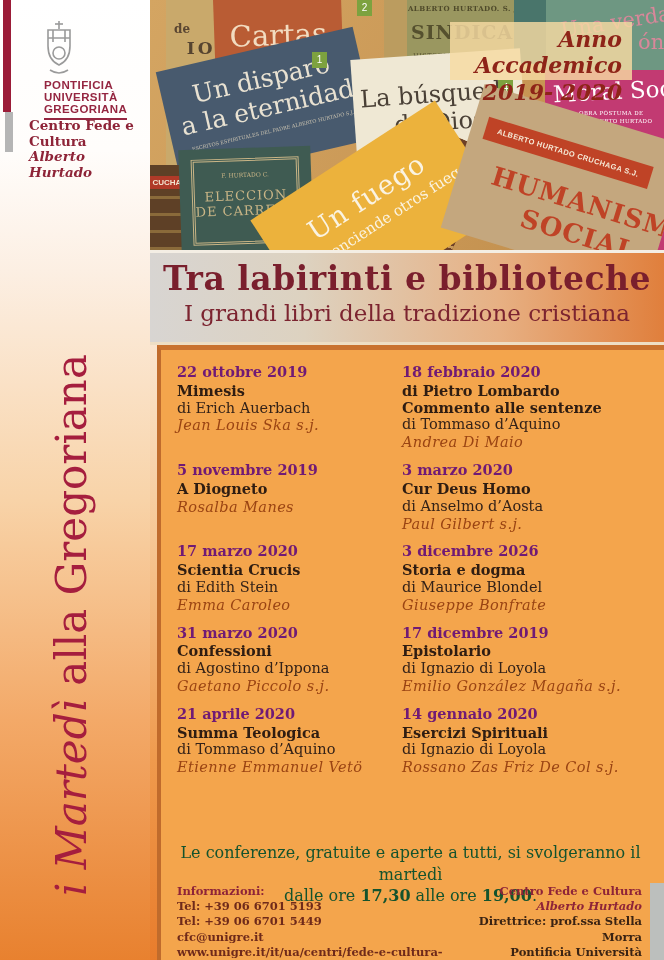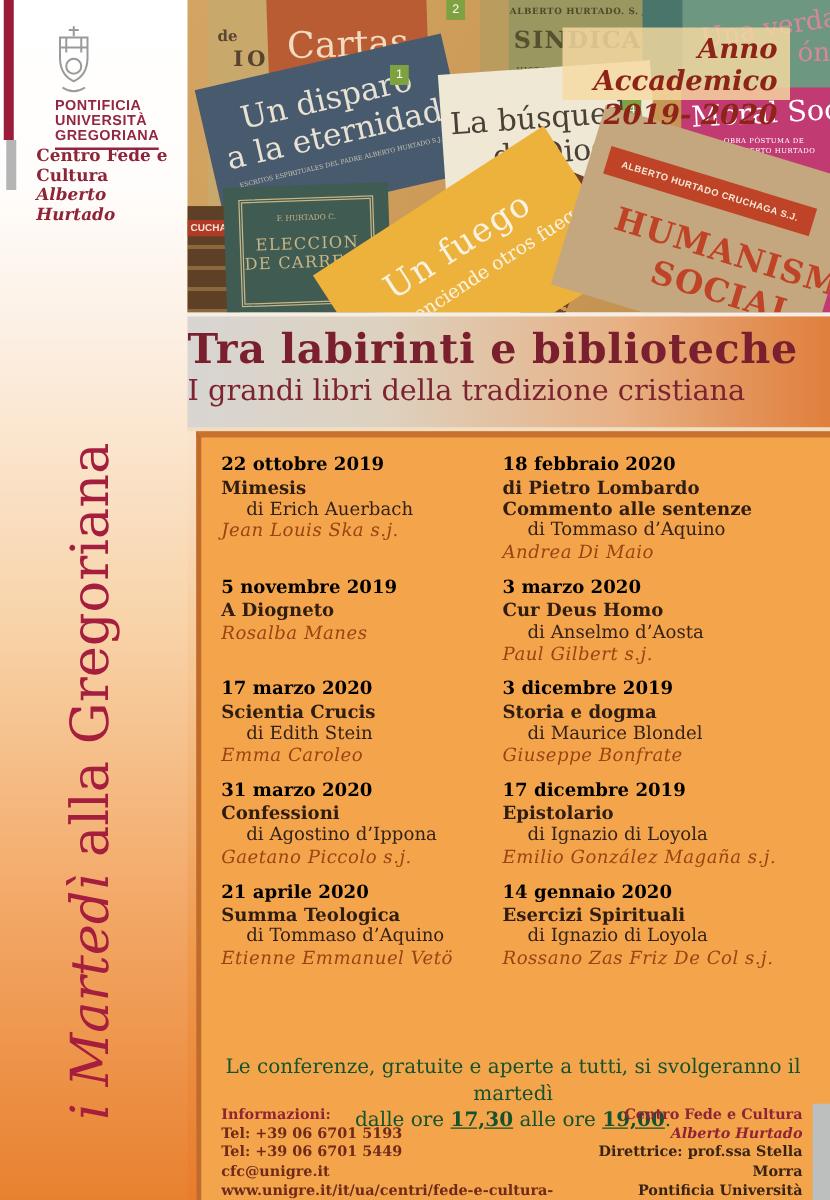--- a/index.html
+++ b/index.html
@@ -88,37 +88,37 @@
   .book-human .t1 { left:34px; top:70px; color:#bf4326; font-size:26px; font-weight:bold; letter-spacing:1px; white-space:nowrap; }
   .book-human .t2 { left:74px; top:102px; color:#bf4326; font-size:26px; font-weight:bold; letter-spacing:1px; }
   .anno-badge { left:300px; top:22px; width:182px; height:58px; background:rgba(246,219,162,.82);
                 color:#8e2418; font-weight:bold; font-style:italic; text-align:right; padding:4px 10px 0 0; }
   .anno-badge .l1 { position:static; display:block; font-size:22px; }
   .anno-badge .l2 { position:static; display:block; font-size:22px; padding-top:1px; }
 
   
   .title-band { position:absolute; left:150px; top:250px; width:514px; height:95px;
                 background:linear-gradient(90deg,#d8d5d2 0%,#ddd2c0 30%,#e7b083 68%,#e07f3c 100%);
-                border-top:3px solid #f4eee4; border-bottom:3px solid #eedec4; color:#7a1f2d; }
+                border-top:3px solid #f4eee4; border-bottom:3px solid #eedec4; text-align:center; color:#7a1f2d; }
   .title-band h1 { font-size:33px; font-weight:bold; padding-top:6px; letter-spacing:.5px; }
   .title-band h2 { font-size:23px; font-weight:normal; color:#7c2430; padding-top:2px; }
 
   
   .panel { position:absolute; left:157px; top:345px; right:0; bottom:0; background:#f4a54c;
            border-left:4px solid #c06b2c; border-top:5px solid #c9722f; }
   .events { display:grid; grid-template-columns:213px 1fr; column-gap:12px; row-gap:11px; padding:14px 6px 0 16px; }
   .event { font-size:14.5px; line-height:1.16; }
-  .ev-date    { color:#000000; font-weight:bold; margin-bottom:2px; }
+  .ev-date    { color:#701a75; font-weight:bold; margin-bottom:2px; }
   .ev-title   { color:#2f1d12; font-weight:bold; }
-  .ev-author  { color:#342218;margin-left:20px; }
+  .ev-author  { color:#342218; }
   .ev-speaker { color:#9a4413; font-style:italic; letter-spacing:.4px; margin-top:1px; }
 
   .note { position:absolute; left:10px; right:14px; top:492px; text-align:center;
           color:#14532d; font-size:16px; line-height:1.35; }
-  .note b { font-weight:bold;text-decoration:underline; }
+  .note b { font-weight:bold; }
 
   .panel-footer { position:absolute; left:16px; right:22px; top:534px; display:flex; justify-content:space-between;
                   font-size:11.5px; line-height:1.32; }
   .pf-left  { color:#6f2a1a; font-weight:bold; text-align:left; }
   .pf-left .info-label { color:#8e2438; }
   .pf-right { color:#3a2313; font-weight:bold; text-align:right; }
   .pf-right .fr-center { color:#8e2438; }
   .pf-right .fr-sub    { color:#8e2438; font-style:italic; }
 
   .bar-gray-right { position:absolute; right:0; top:533px; width:14px; height:80px; background:#bcbfbd; }
@@ -255,21 +255,21 @@
 
       <div class="event">
         <div class="ev-date">17 marzo  2020</div>
         <div class="ev-title">Scientia Crucis</div>
 
         <div class="ev-author">di Edith Stein</div>
         <div class="ev-speaker">Emma Caroleo</div>
       </div>
 
       <div class="event">
-        <div class="ev-date">3 dicembre 2019</div>
+        <div class="ev-date">3 dicembre 2026</div>
         <div class="ev-title">Storia e dogma</div>
 
         <div class="ev-author">di Maurice Blondel</div>
         <div class="ev-speaker">Giuseppe Bonfrate</div>
       </div>
       <div class="event">
         <div class="ev-date">31 marzo  2020</div>
         <div class="ev-title">Confessioni</div>
 
         <div class="ev-author">di Agostino d’Ippona</div>

